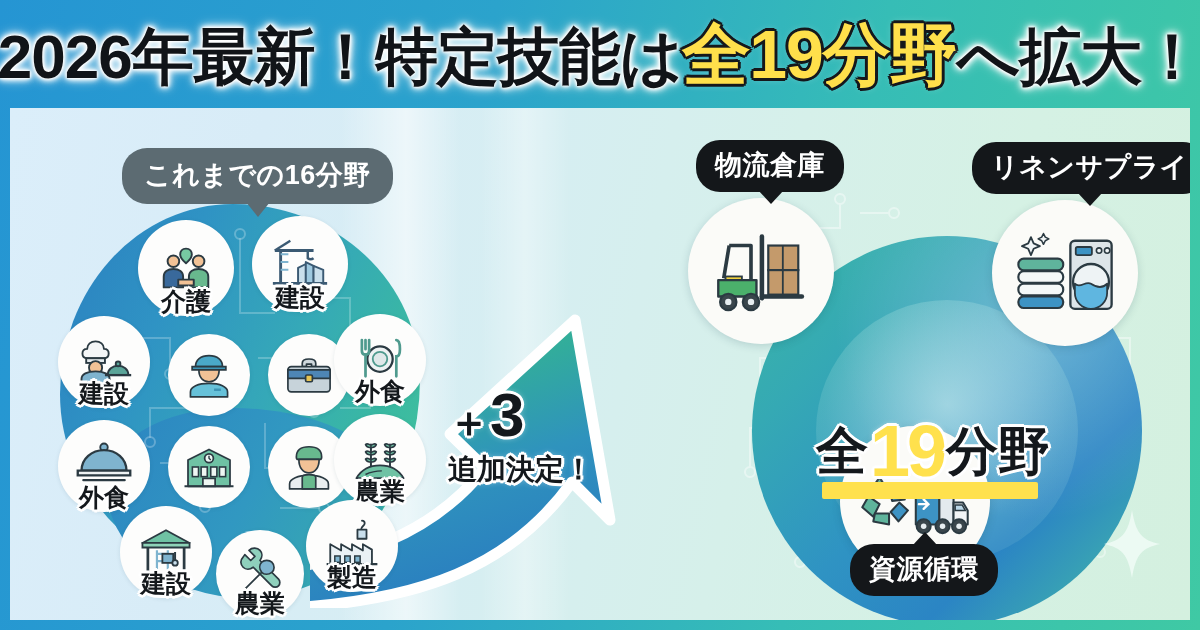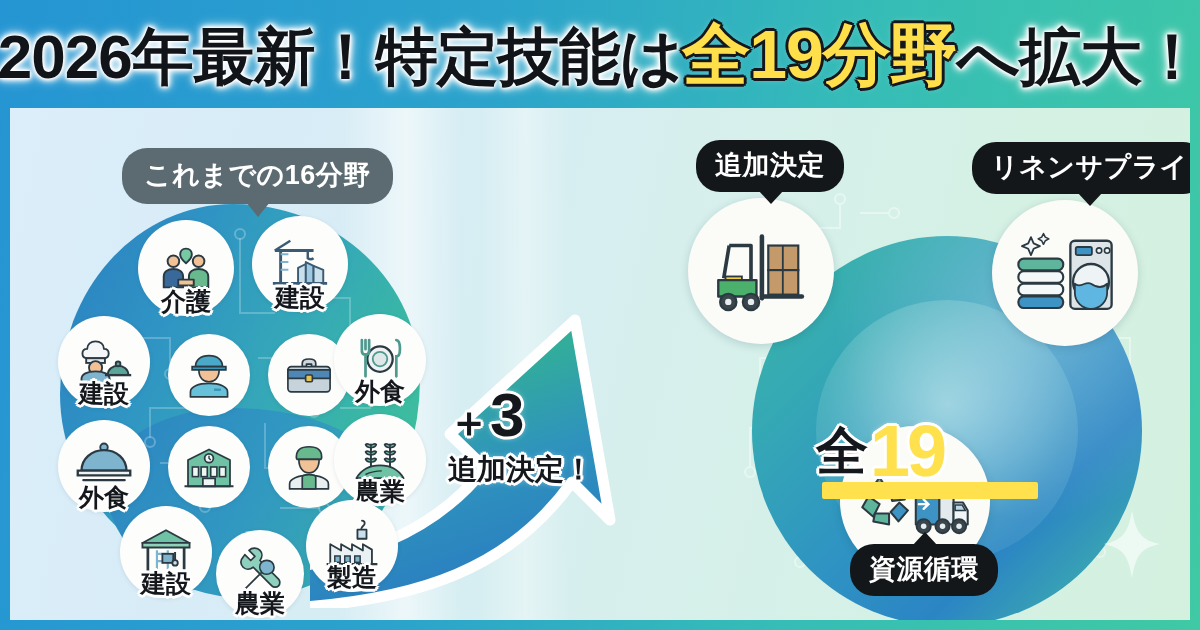--- a/index.html
+++ b/index.html
@@ -466,21 +466,21 @@
         <path d="M20 22 14 58" stroke="#2b3a42" stroke-width="4" fill="none"></path>
         <rect x="16" y="56" width="18" height="14" fill="#f2d23e" stroke="#2b3a42" stroke-width="2"></rect>
         <path d="M8 60h42v18H8z" fill="#4bb06b" stroke="#2b3a42" stroke-width="2.6" stroke-linejoin="round"></path>
         <circle cx="19" cy="84" r="9" fill="#3a464c" stroke="#2b3a42" stroke-width="2.4"></circle>
         <circle cx="19" cy="84" r="3.5" fill="#e6edf0"></circle>
         <circle cx="44" cy="84" r="9" fill="#3a464c" stroke="#2b3a42" stroke-width="2.4"></circle>
         <circle cx="44" cy="84" r="3.5" fill="#e6edf0"></circle>
       </svg>
     </div>
     <div class="pill down" style="left:686px;top:32px;">
-      <span>追加決定</span>
+      <span>物流倉庫</span>
     </div>
 
     <div class="rchip" style="left:982px;top:92px;width:146px;height:146px;">
       <svg width="104" height="92" viewBox="0 0 116 100">
         <path d="M20 10l3 7 7 3-7 3-3 7-3-7-7-3 7-3z" fill="#f2f6f7" stroke="#2b3a42" stroke-width="2" stroke-linejoin="round"></path>
         <path d="M34 6l2 4 4 2-4 2-2 4-2-4-4-2 4-2z" fill="#f2f6f7" stroke="#2b3a42" stroke-width="1.7" stroke-linejoin="round"></path>
         <rect x="6" y="34" width="50" height="13" rx="6" fill="#5fb49c" stroke="#2b3a42" stroke-width="2.4"></rect>
         <rect x="6" y="48" width="50" height="13" rx="6" fill="#f4f8f8" stroke="#2b3a42" stroke-width="2.4"></rect>
         <rect x="6" y="62" width="50" height="13" rx="6" fill="#f4f8f8" stroke="#2b3a42" stroke-width="2.4"></rect>
         <rect x="6" y="76" width="50" height="13" rx="6" fill="#3d93c4" stroke="#2b3a42" stroke-width="2.4"></rect>
@@ -493,20 +493,21 @@
       </svg>
     </div>
     <div class="pill down" style="left:962px;top:34px;">
       <span>リネンサプライ</span>
     </div>
 
     <div class="total-hl"></div>
     <div class="total">
       <span class="tt-k">全</span>
       <span class="tt-num">19</span>
+      <span class="tt-k">分野</span>
     </div>
 
     <div class="rchip" style="left:830px;top:318px;width:150px;height:150px;">
       <svg width="118" height="80" viewBox="0 0 150 100">
 
         <path d="M30 20 L42 40 L30 46 L16 40 Z" fill="#5fb49c" stroke="#2b3a42" stroke-width="2.6" stroke-linejoin="round"></path>
         <path d="M42 34 L56 28 L62 48 L46 50 Z" fill="#3d93c4" stroke="#2b3a42" stroke-width="2.6" stroke-linejoin="round"></path>
         <path d="M16 44 L8 58 L22 70 L30 54 Z" fill="#5fb49c" stroke="#2b3a42" stroke-width="2.6" stroke-linejoin="round"></path>
         <path d="M55 52 L66 62 L54 76 L44 64 Z" fill="#3d93c4" stroke="#2b3a42" stroke-width="2.6" stroke-linejoin="round"></path>
         <path d="M24 66 L42 66 L42 80 L22 76 Z" fill="#5fb49c" stroke="#2b3a42" stroke-width="2.6" stroke-linejoin="round"></path>

